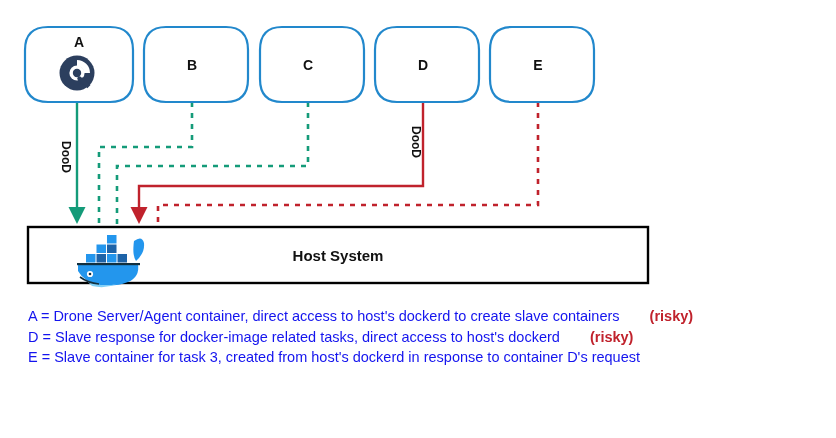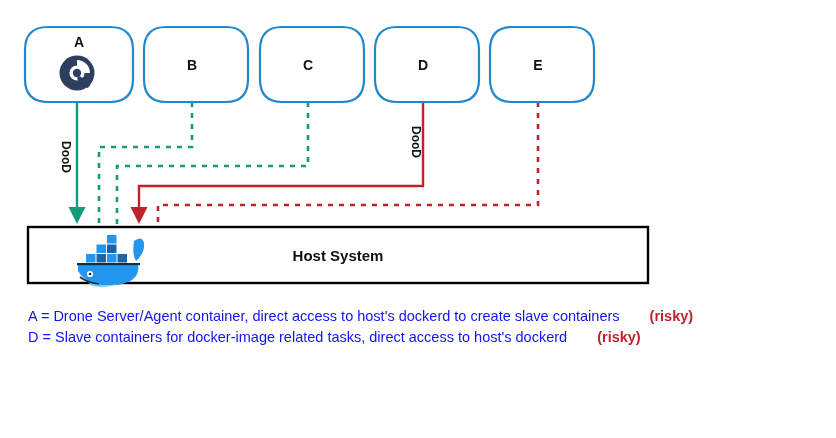--- a/index.html
+++ b/index.html
@@ -175,16 +175,17 @@
 
       <circle cx="18" cy="41" r="3.1" fill="#ffffff"></circle>
       <circle cx="18" cy="41" r="1.3" fill="#12303f"></circle>
 
       <path d="M 8 44 Q 16 50 27 51" fill="none" stroke="#12303f" stroke-width="1.6"></path>
     </g>
   </svg>
 
   <div class="legend">
     <div class="legend-line"><span>A = Drone Server/Agent container, direct access to host's dockerd to create slave containers </span><span class="risky">(risky)</span></div>
-    <div class="legend-line"><span>D = Slave containers for docker-image related tasks, direct access to host's dockerd </span><span class="risky">(risky)</span></div>
+    <div class="legend-line"><span>D = Slave response for docker-image related tasks, direct access to host's dockerd </span><span class="risky">(risky)</span></div>
+    <div class="legend-line"><span>E = Slave container for task 3, created from host's dockerd in response to container D's request</span><span class="risky"></span></div>
   </div>
 
 </div>
 
 </body></html>

